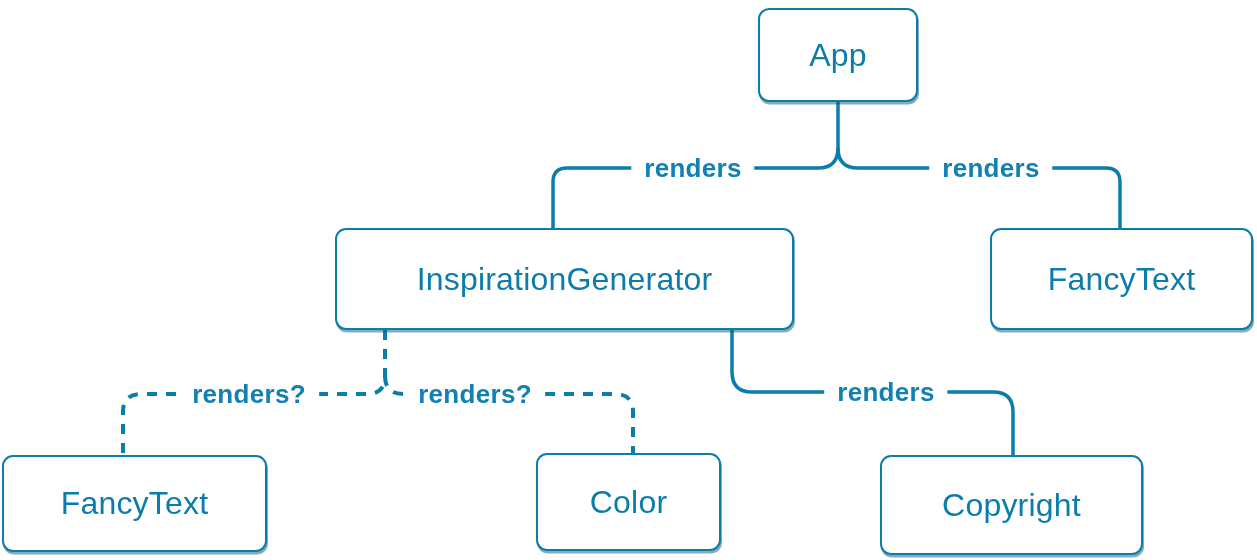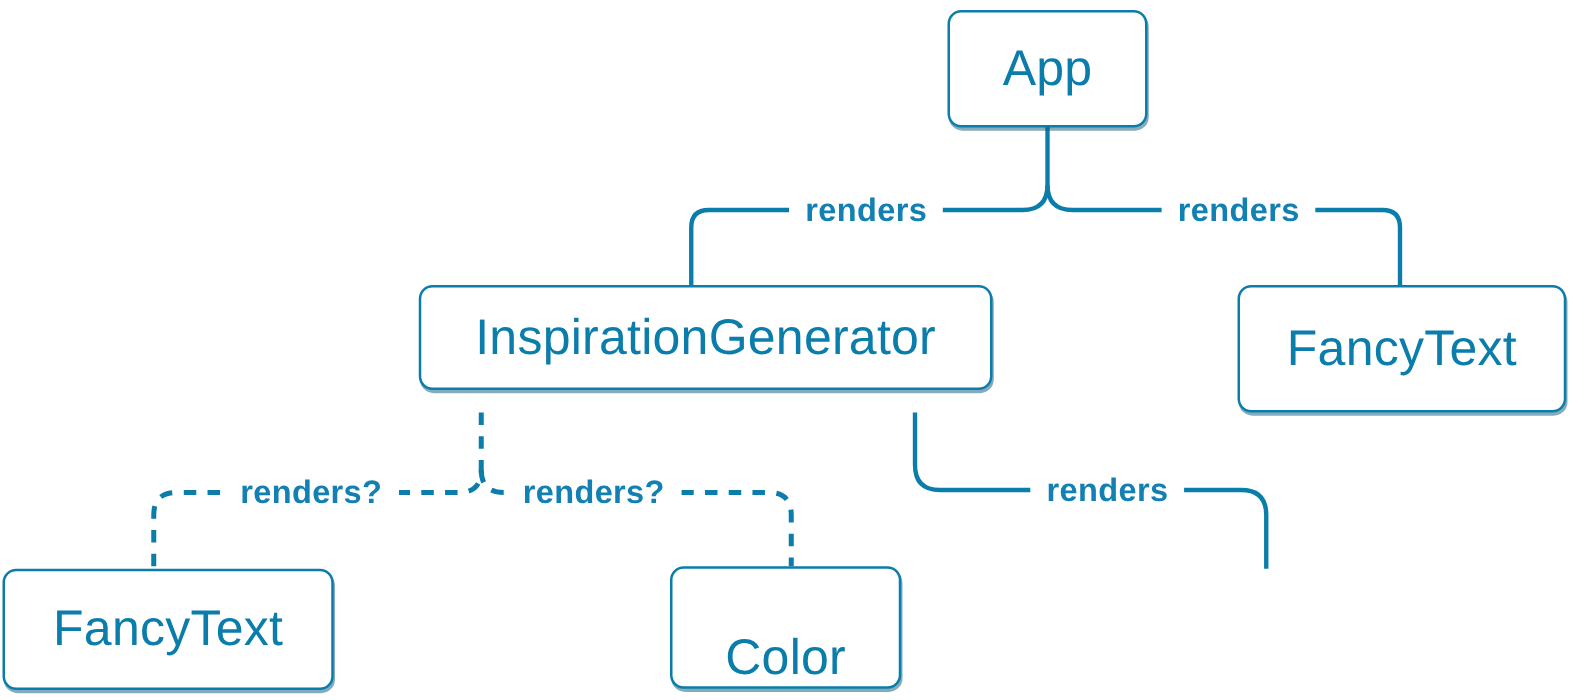--- a/index.html
+++ b/index.html
@@ -41,21 +41,21 @@
     background: #ffffff;
     border: 2.5px solid var(--accent);
     border-radius: 11px;
     box-shadow: 1px 2.5px 0 var(--shadow);
     display: flex;
     align-items: center;
     justify-content: center;
   }
   .node-label {
     color: var(--accent);
-    font-size: 40px;
+    font-size: 32px;
     font-weight: 500;
     letter-spacing: 0.2px;
     white-space: nowrap;
   }
   .edge-label {
     position: absolute;
     transform: translate(-50%, -50%);
     background: var(--bg);
     color: var(--label-color);
     font-size: 26px;
@@ -80,26 +80,29 @@
 
   <span class="edge-label" style="left: 693px; top: 168px;">renders</span>
   <span class="edge-label" style="left: 991px; top: 168px;">renders</span>
   <span class="edge-label" style="left: 249px; top: 394px;">renders?</span>
   <span class="edge-label" style="left: 475px; top: 394px;">renders?</span>
   <span class="edge-label" style="left: 886px; top: 392px;">renders</span>
 
   <div class="node" style="left: 758px; top: 8px; width: 160px; height: 94px;">
     <span class="node-label">App</span>
   </div>
-  <div class="node" style="left: 335px; top: 228px; width: 459px; height: 84px;">
+  <div class="node" style="left: 335px; top: 228px; width: 459px; height: 102px;">
     <span class="node-label">InspirationGenerator</span>
   </div>
   <div class="node" style="left: 990px; top: 228px; width: 263px; height: 102px;">
     <span class="node-label">FancyText</span>
   </div>
   <div class="node" style="left: 2px; top: 455px; width: 265px; height: 97px;">
     <span class="node-label">FancyText</span>
   </div>
-  <div class="node" style="left: 536px; top: 453px; width: 185px; height: 98px; align-items: flex-end;">
+  <div class="node" style="left: 536px; top: 453px; width: 185px; height: 98px;">
     <span class="node-label">Color</span>
+  </div>
+  <div class="node" style="left: 880px; top: 455px; width: 263px; height: 100px;">
+    <span class="node-label">Copyright</span>
   </div>
 
 </div>
 
 </body></html>

